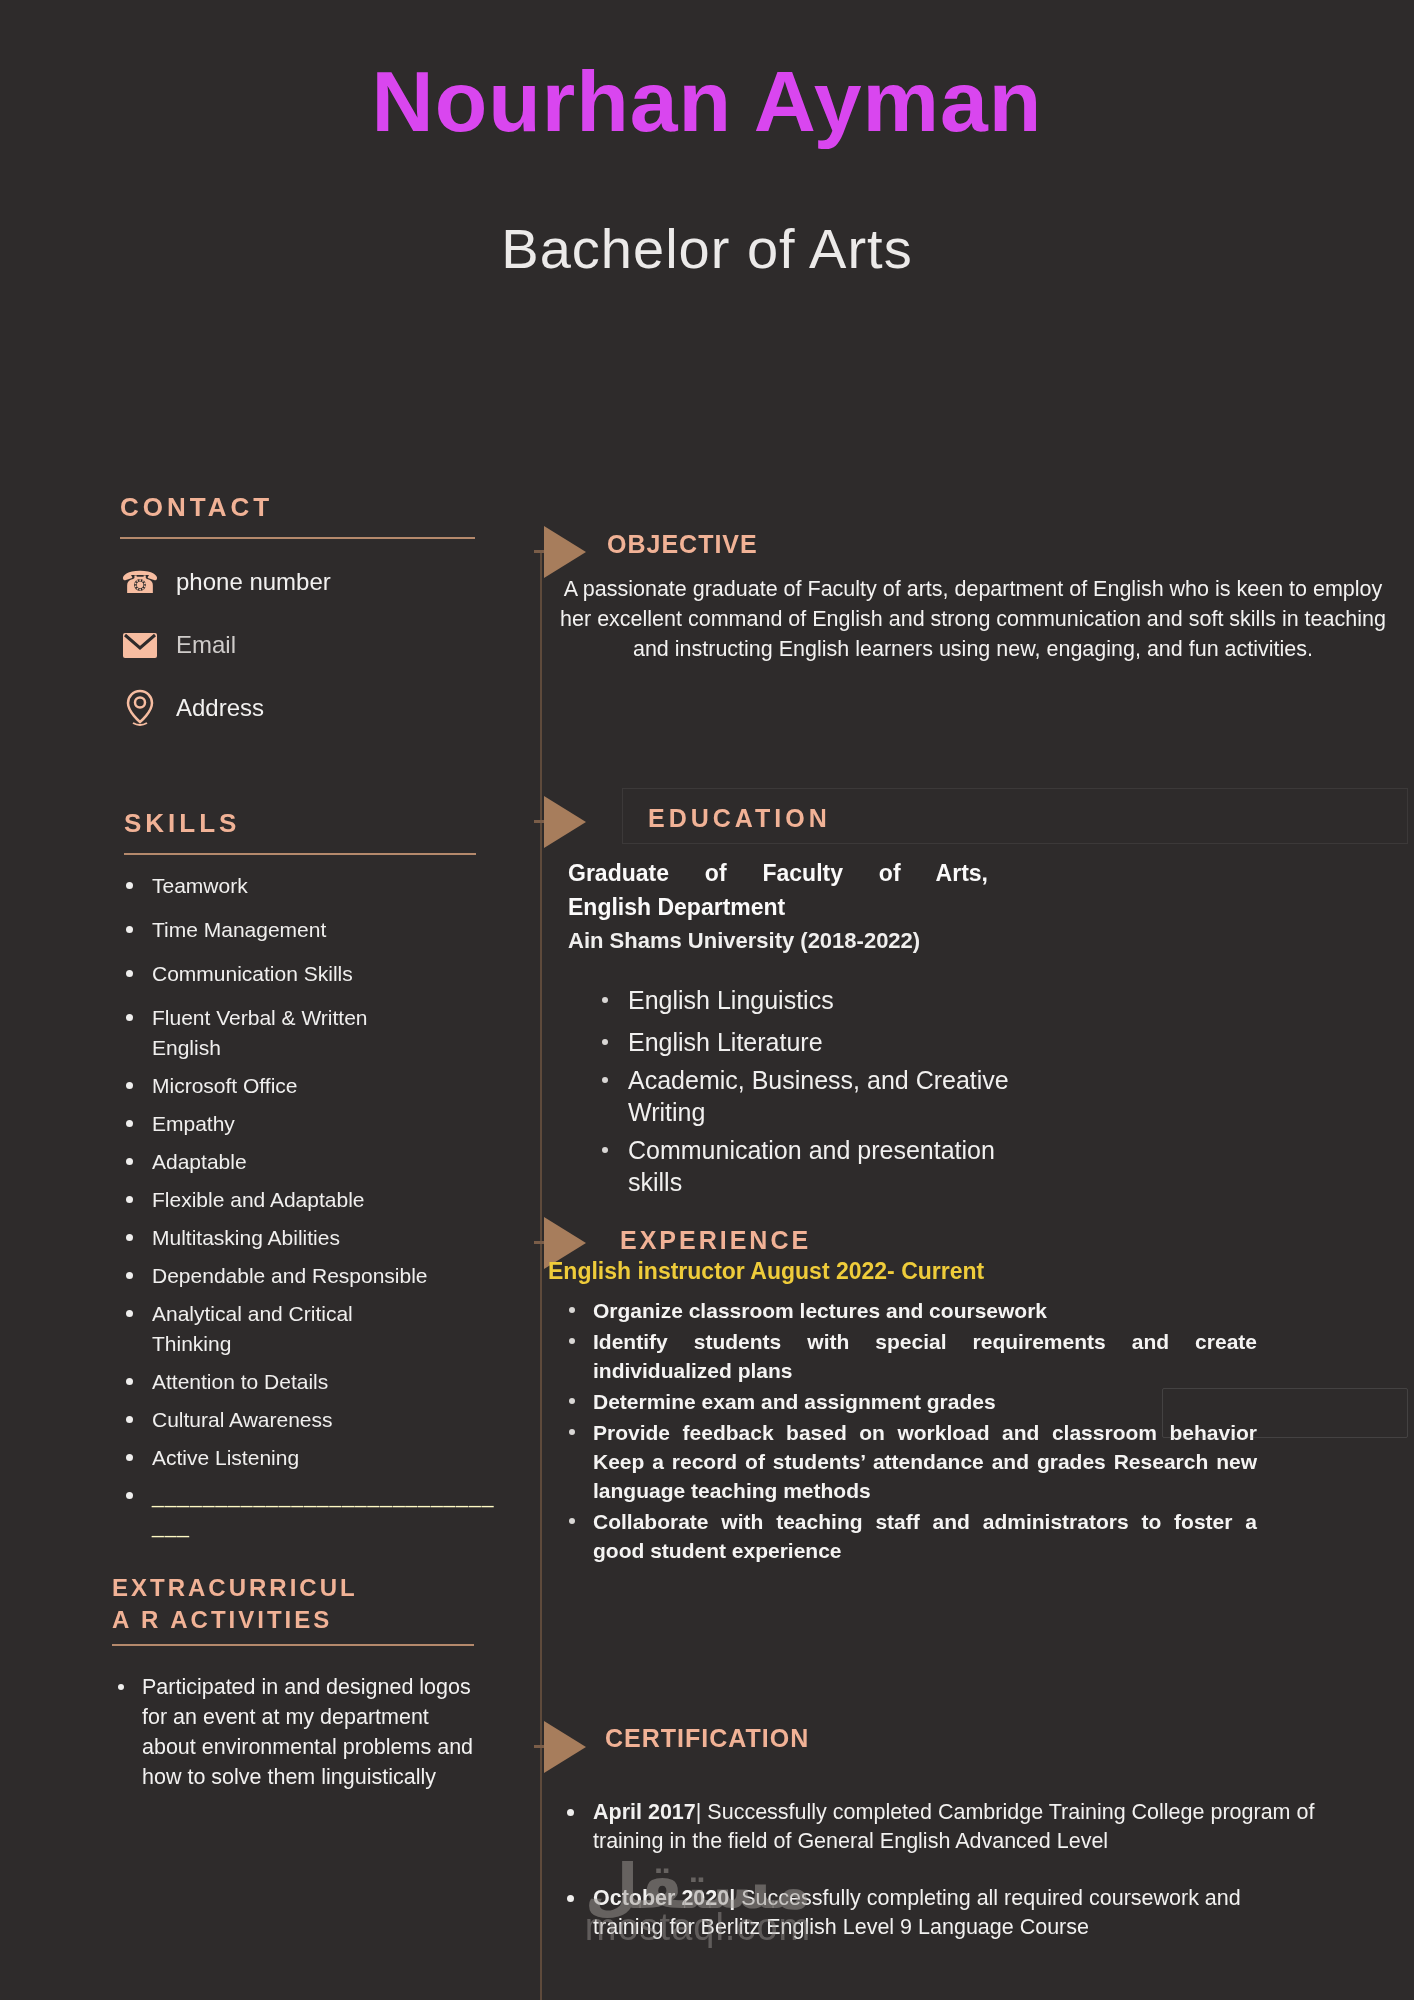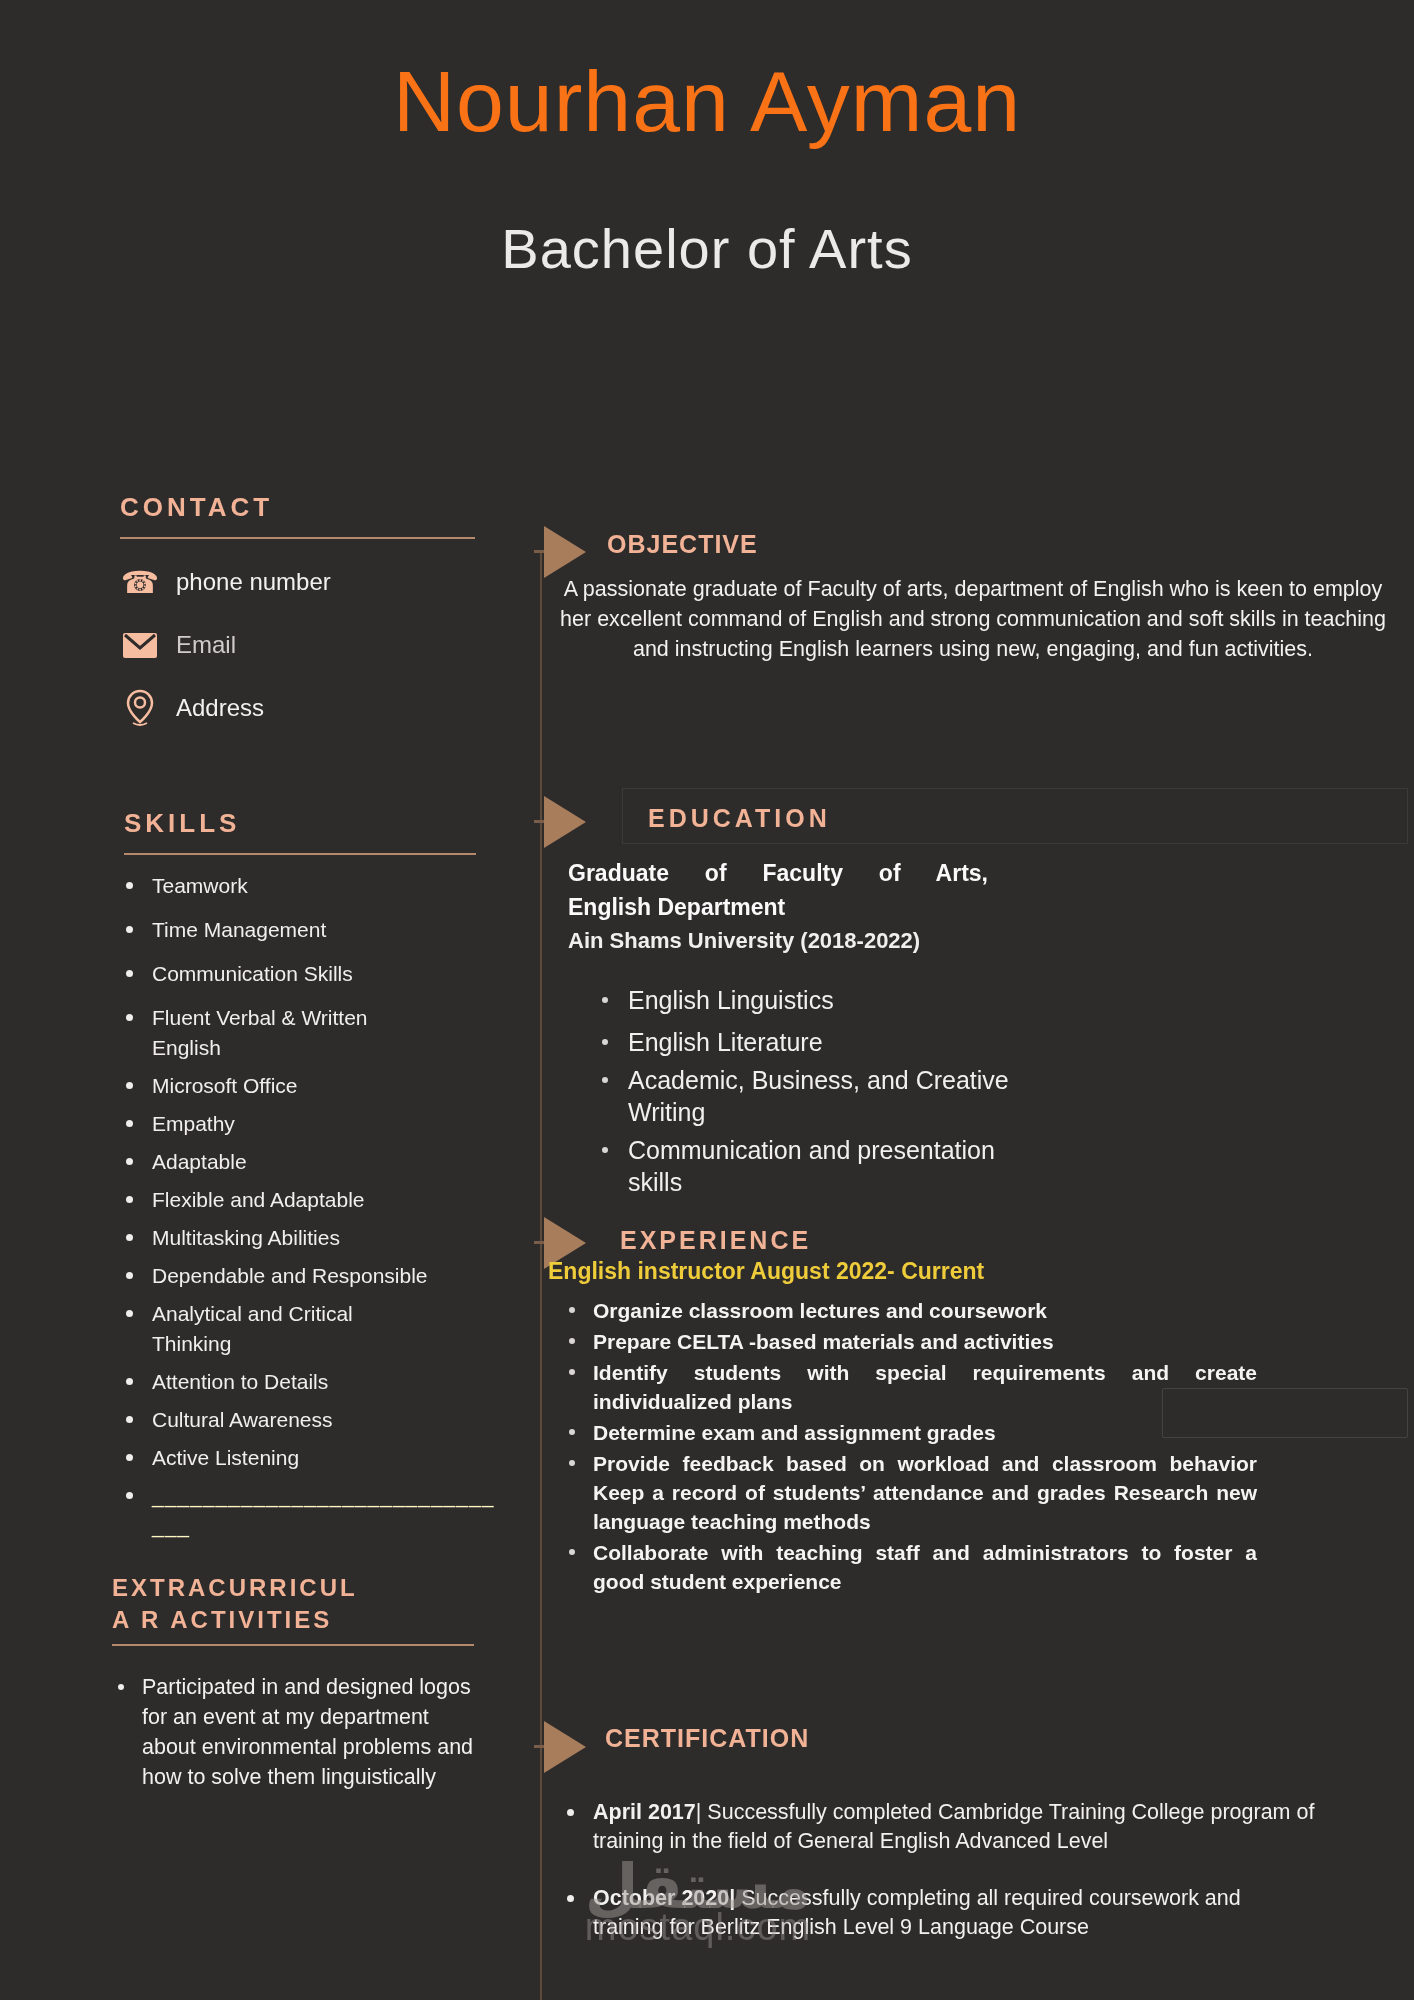--- a/index.html
+++ b/index.html
@@ -5,21 +5,21 @@
   * { margin:0; padding:0; box-sizing:border-box; }
   html,body { background:#1f1d1d; }
   .page {
     position:relative; width:1414px; height:2000px; margin:0 auto;
     background:#2e2b2b; overflow:hidden;
     font-family:"Liberation Sans","DejaVu Sans",sans-serif;
   }
   
   .name {
     position:absolute; top:52px; left:0; right:0; text-align:center;
-    font-size:86px; font-weight:normal; color:#f97316; letter-spacing:1px;
+    font-size:86px; font-weight:bold; color:#d946ef; letter-spacing:1px;
   }
   .degree {
     position:absolute; top:216px; left:0; right:0; text-align:center;
     font-size:56px; font-weight:300; color:#eceae9; letter-spacing:1px;
   }
   
   .side-head {
     font-size:26px; font-weight:bold; color:#f1b296; letter-spacing:4px;
   }
   .rule { border-top:2px solid #b5896c; margin-top:14px; }
@@ -218,21 +218,20 @@
   </ul>
 
   <div class="arrow" style="top:1217px">
     <div class="stem"></div>
       <div class="tri"></div>
   </div>
   <h2 class="r-head" style="left:620px; top:1226px; letter-spacing:3px">EXPERIENCE</h2>
   <div class="exp-title">English instructor August 2022- Current</div>
   <ul class="exp-list">
     <li>Organize classroom lectures and coursework</li>
-    <li>Prepare CELTA -based materials and activities</li>
     <li>Identify students with special requirements and create individualized plans</li>
     <li>Determine exam and assignment grades</li>
     <li>Provide feedback based on workload and classroom behavior Keep a record of students’ attendance and grades Research new language teaching methods</li>
     <li>Collaborate with teaching staff and administrators to foster a good student experience</li>
   </ul>
   <div class="exp-box"></div>
 
   <div class="arrow" style="top:1721px">
     <div class="stem"></div>
       <div class="tri"></div>

